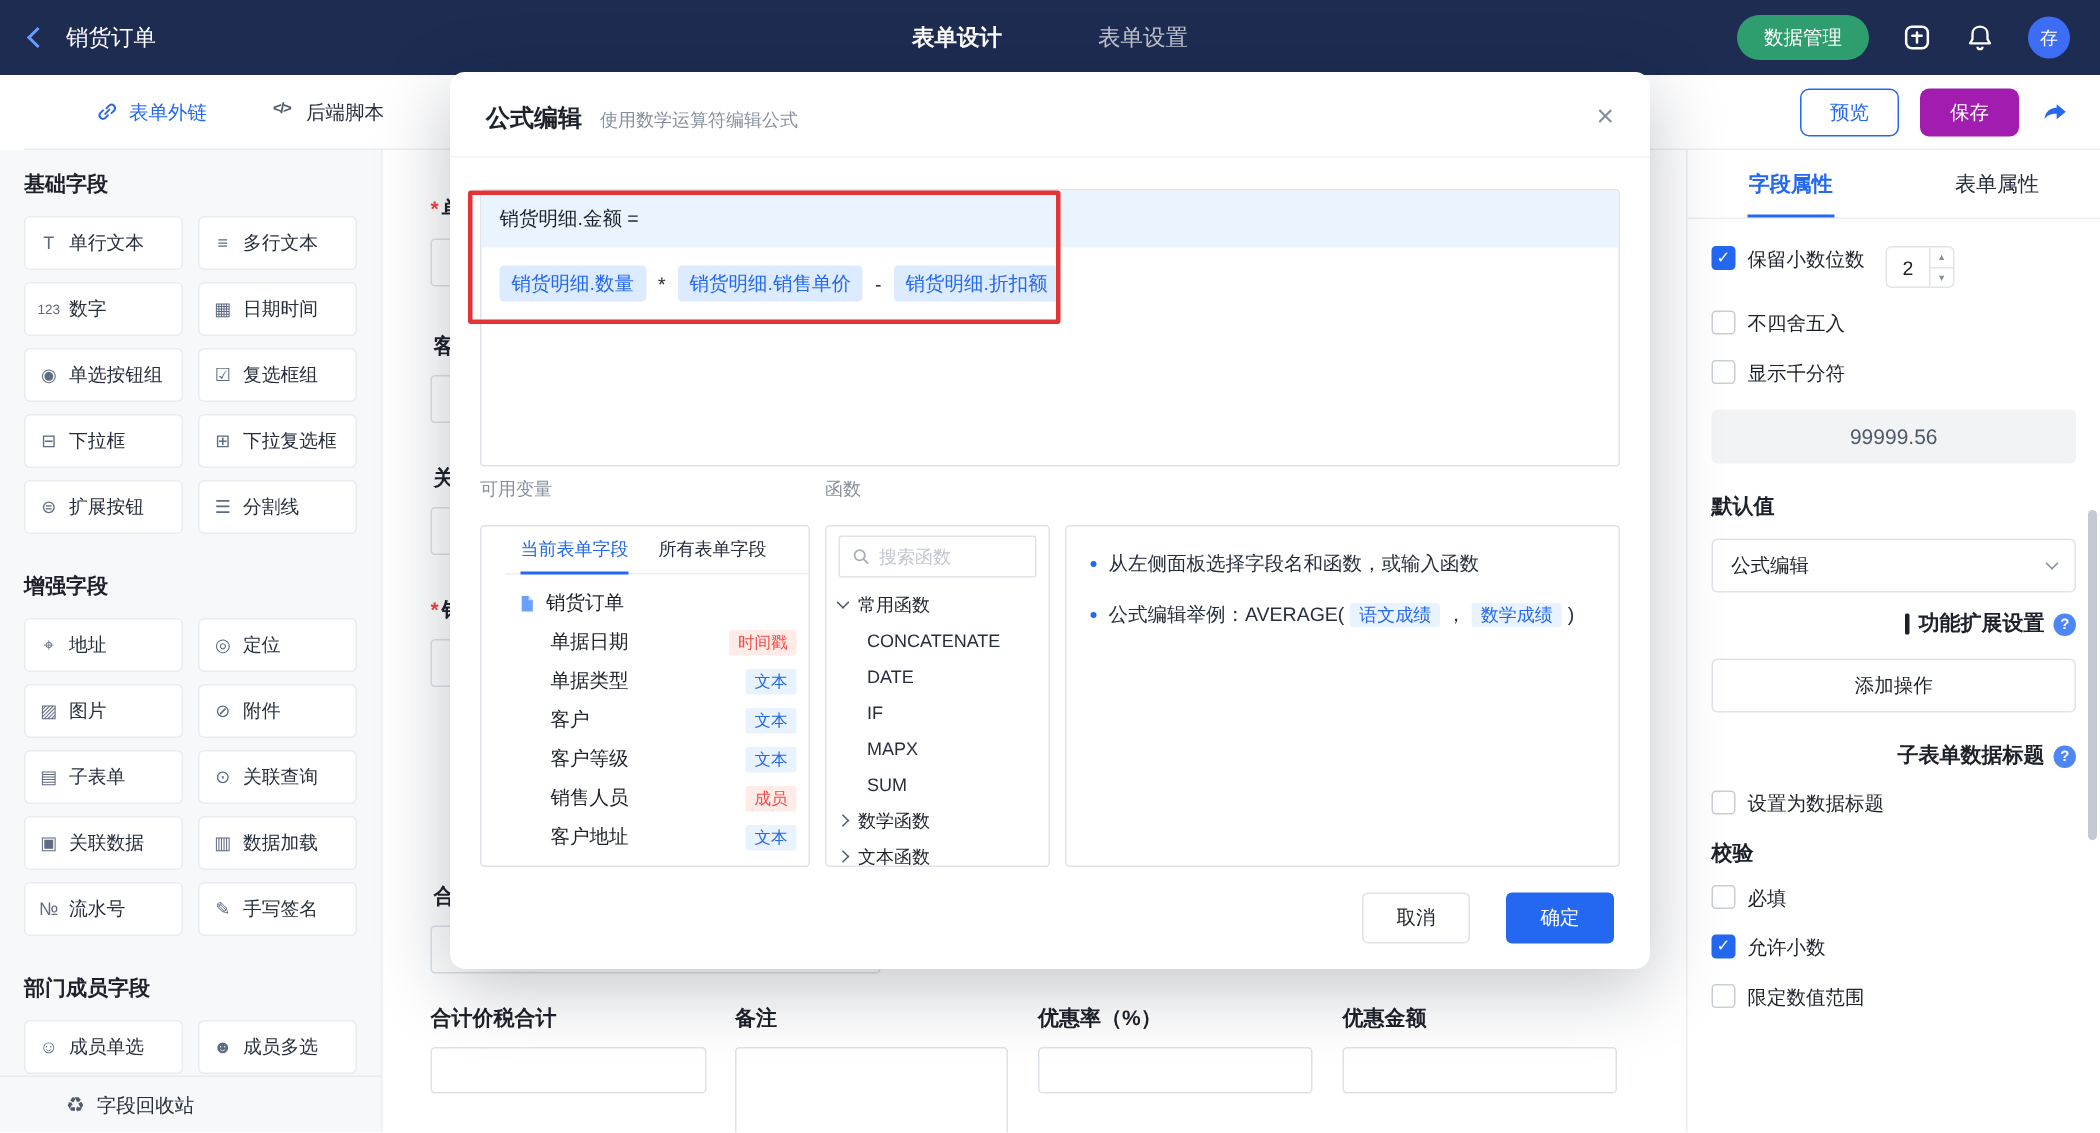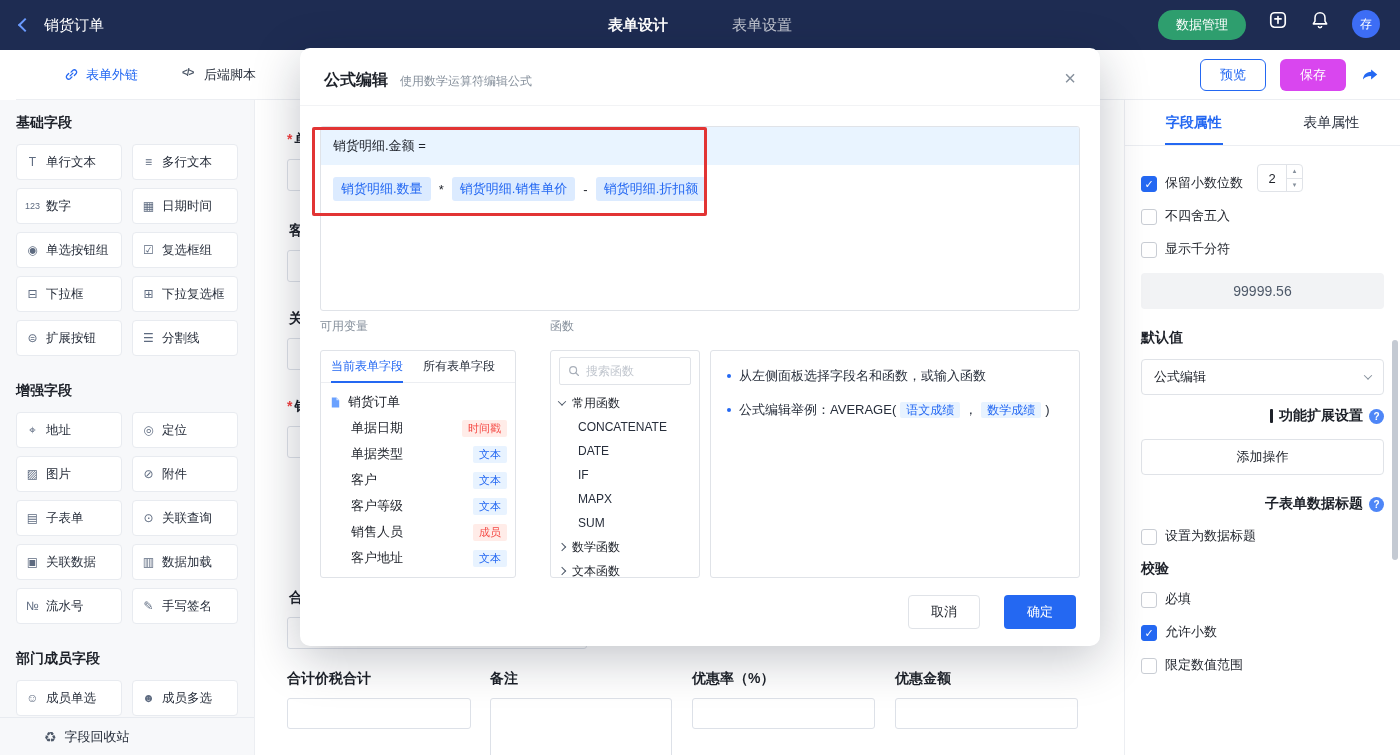--- a/index.html
+++ b/index.html
@@ -7,37 +7,37 @@
   .screen { position:relative; width:1400px; height:755px; overflow:hidden; background:#fff; color:#1d2129; }
 
   
   .topbar { position:absolute; top:0; left:0; right:0; height:50px; background:#1e2c52; display:flex; align-items:center; padding:0 20px; z-index:10; }
   .tb-left { display:flex; align-items:center; gap:14px; }
   .back-ic { width:10px; height:10px; border-left:2px solid #6b9bff; border-bottom:2px solid #6b9bff; transform:rotate(45deg); cursor:pointer; }
   .tb-title { color:#fff; font-size:15px; }
   .tb-center { position:absolute; left:50%; transform:translateX(-50%); display:flex; gap:64px; }
   .tb-tab { color:rgba(255,255,255,.72); font-size:15px; cursor:pointer; }
   .tb-tab.active { color:#fff; font-weight:bold; }
-  .tb-right { margin-left:auto; display:flex; gap:22px; }
+  .tb-right { margin-left:auto; display:flex; align-items:center; gap:22px; }
   .btn-green { height:30px; padding:0 18px; border:none; border-radius:15px; background:#2e9e6e; color:#fff; font-size:13px; cursor:pointer; }
   .tb-icon { color:#fff; width:20px; height:20px; display:inline-flex; cursor:pointer; }
   .tb-icon svg { width:100%; height:100%; }
   .avatar { width:28px; height:28px; border-radius:50%; background:#3d6df5; color:#fff; font-size:12px; display:flex; align-items:center; justify-content:center; cursor:pointer; }
 
   
   .toolbar { position:absolute; top:50px; left:16px; right:0; height:50px; background:#fff; border-bottom:1px solid #eceef2; display:flex; align-items:center; padding:0 20px 0 48px; z-index:5; }
   .tool-item { display:flex; align-items:center; gap:7px; font-size:13px; color:#272e3b; margin-right:44px; cursor:pointer; white-space:nowrap; }
   .tool-item .ti { width:15px; height:15px; display:inline-flex; color:#4e5969; }
   .tool-item .ti svg { width:100%; height:100%; }
   .tool-item.active { color:#2468f2; }
   .tool-item.active .ti { color:#2468f2; }
   .code-glyph { font-size:10px; font-weight:bold; letter-spacing:-1px; }
   .toolbar-right { margin-left:auto; display:flex; align-items:center; gap:14px; }
   .btn-preview { width:66px; height:32px; border:1px solid #2468f2; color:#2468f2; background:#fff; border-radius:6px; font-size:13px; cursor:pointer; }
-  .btn-save { width:66px; height:32px; border:none; color:#fff; background:#d946ef; border-radius:6px; font-size:13px; cursor:pointer; }
+  .btn-save { width:66px; height:32px; border:none; color:#fff; background:#a21caf; border-radius:6px; font-size:13px; cursor:pointer; }
   .share { color:#2468f2; width:20px; height:20px; display:inline-flex; cursor:pointer; }
   .share svg { width:100%; height:100%; }
 
   
   .sidebar { position:absolute; top:100px; left:0; bottom:0; width:255px; background:#f7f8fa; border-right:1px solid #eceef2; padding:14px 16px 40px; overflow:hidden; z-index:5; }
   .sec { margin-bottom:26px; }
   .sec-title { font-size:14px; font-weight:bold; color:#1d2129; margin-bottom:12px; }
   .chip-grid { display:grid; grid-template-columns:1fr 1fr; gap:8px 10px; }
   .chip { height:36px; background:#fff; border:1px solid #e8ebf0; border-radius:4px; display:flex; align-items:center; gap:6px; padding:0 8px; font-size:12.5px; color:#272e3b; cursor:grab; overflow:hidden; white-space:nowrap; }
   .chip-ic { color:#5e6b80; font-size:12px; min-width:15px; text-align:center; flex:none; }
@@ -54,21 +54,21 @@
   .cv-box { margin-top:10px; height:31px; border:1px solid #dde1e8; border-radius:3px; background:#fff; }
   .cv-box.tall { height:110px; }
 
   
   .rpanel { position:absolute; top:100px; left:1124px; right:0; bottom:0; background:#fff; border-left:1px solid #eceef2; z-index:5; }
   .rtabs { height:46px; display:flex; border-bottom:1px solid #eceef2; }
   .rtab { flex:1; display:flex; align-items:center; justify-content:center; font-size:14px; color:#272e3b; cursor:pointer; position:relative; }
   .rtab.active { color:#2468f2; font-weight:bold; }
   .rtab.active::after { content:""; position:absolute; bottom:0; left:50%; transform:translateX(-50%); width:58px; height:2px; background:#2468f2; }
   .rbody { padding:18px 16px 0; }
-  .optrow { display:flex; align-items:flex-end; gap:8px; margin-bottom:15px; font-size:13px; color:#1d2129; }
+  .optrow { display:flex; align-items:flex-start; gap:8px; margin-bottom:15px; font-size:13px; color:#1d2129; }
   .cbx { width:16px; height:16px; border:1px solid #c9cdd4; border-radius:3px; background:#fff; flex:none; display:flex; align-items:center; justify-content:center; cursor:pointer; }
   .cbx.checked { background:#2468f2; border-color:#2468f2; }
   .cbx.checked::after { content:"✓"; color:#fff; font-size:11px; line-height:1; }
   .stepper { margin-left:6px; display:flex; height:28px; border:1px solid #e0e3e8; border-radius:4px; overflow:hidden; background:#fff; }
   .stepper .val { width:28px; display:flex; align-items:center; justify-content:center; font-size:13px; }
   .stepper .arrows { width:16px; border-left:1px solid #e0e3e8; display:flex; flex-direction:column; }
   .stepper .arrows span { flex:1; display:flex; align-items:center; justify-content:center; color:#86909c; cursor:pointer; }
   .stepper .arrows span::after { font-size:7px; }
   .arrow-up::after { content:"▴"; }
   .arrow-down::after { content:"▾"; }
@@ -94,21 +94,21 @@
   .m-sub { font-size:12px; color:#86909c; margin-left:12px; }
   .m-close { margin-left:auto; font-size:20px; color:#86909c; cursor:pointer; line-height:1; }
   .editor { position:absolute; left:20px; right:20px; top:78px; height:185px; border:1px solid #e0e3e8; border-radius:3px; overflow:hidden; background:#fff; }
   .ed-head { height:38px; background:#e9f4ff; display:flex; align-items:center; padding:0 12px; font-size:13px; color:#1d2129; }
   .ed-body { padding:12px; display:flex; align-items:center; gap:8px; flex-wrap:wrap; }
   .token-tag { background:#dcebff; color:#2468f2; font-size:13px; padding:3px 8px; border-radius:3px; cursor:pointer; white-space:nowrap; }
   .token-op { font-size:13px; color:#1d2129; }
   .annotation { position:absolute; left:12px; top:79px; width:395px; height:89px; border:3px solid #e23434; border-radius:2px; pointer-events:none; z-index:50; }
   .panel-label { position:absolute; top:270px; font-size:12px; color:#86909c; }
   .panel { position:absolute; top:302px; height:228px; border:1px solid #e0e3e8; border-radius:3px; background:#fff; overflow:hidden; }
-  .p-vars { left:20px; width:196px; }
+  .p-vars { left:20px; width:220px;padding-left:16px; }
   .p-funcs { left:250px; width:150px; }
   .p-help { left:410px; width:370px; padding:14px 16px; }
   .v-tabs { height:32px; display:flex; border-bottom:1px solid #eceef2; font-size:12px; }
   .v-tab { display:flex; align-items:center; padding:0 10px; color:#272e3b; cursor:pointer; position:relative; white-space:nowrap; }
   .v-tab.active { color:#2468f2; }
   .v-tab.active::after { content:""; position:absolute; left:10px; right:10px; bottom:-1px; height:2px; background:#2468f2; }
   .v-tree { padding:6px 8px; }
   .v-root { display:flex; align-items:center; gap:6px; height:26px; font-size:13px; color:#1d2129; cursor:pointer; }
   .v-root svg { width:13px; height:13px; flex:none; }
   .v-row { display:flex; align-items:center; justify-content:space-between; height:26px; padding-left:22px; cursor:pointer; }

